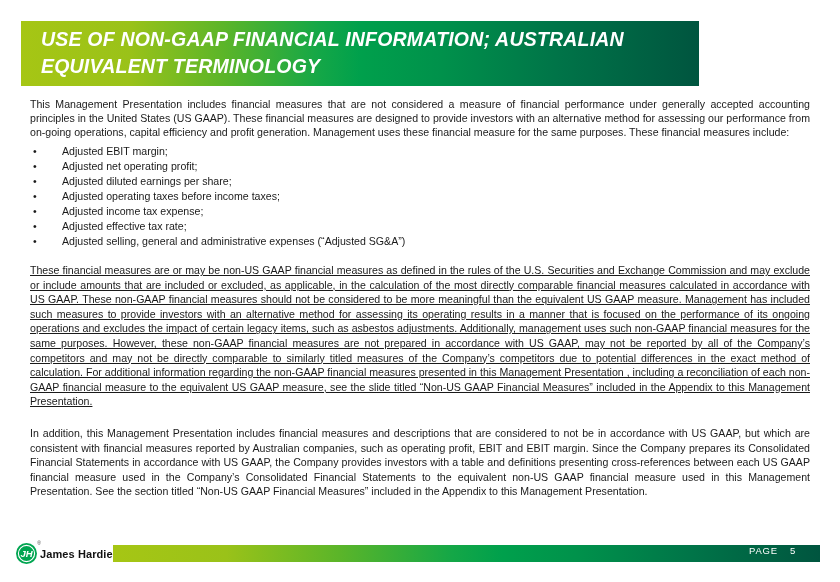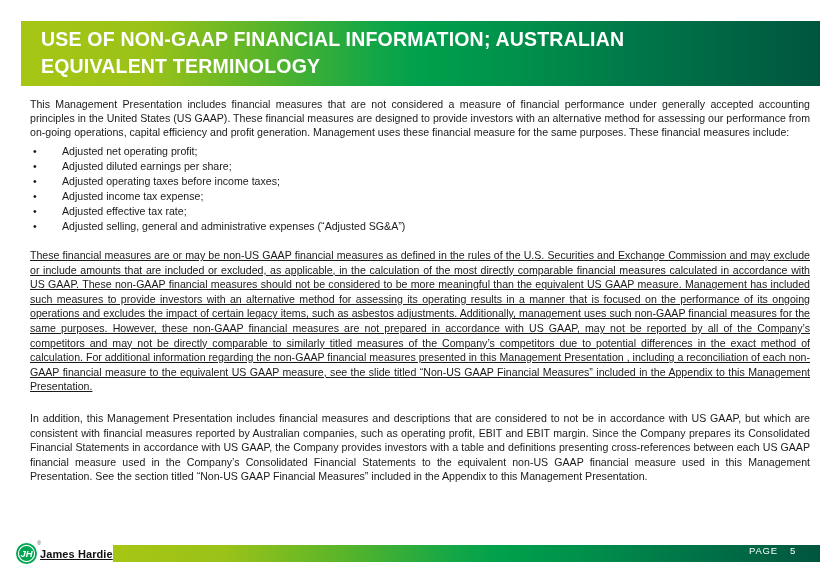--- a/index.html
+++ b/index.html
@@ -10,27 +10,28 @@
     height: 582px;
     background: #ffffff;
     overflow: hidden;
   }
 
   
   .title-band {
     position: absolute;
     left: 21px;
     top: 21px;
-    width: 799px;
+    width: 678px;
     height: 65px;
     background: linear-gradient(90deg,
       #a6c614 0%, #9ac219 16%, #5bb529 30%, #14a747 44%,
       #00a04c 50%, #00914b 62%, #007448 79%, #00553f 100%);
     box-sizing: border-box;
     padding: 5px 0 8px 20px;
+    font-style: italic;
   }
   .title-line {
     color: #ffffff;
     font-size: 19.5px;
     font-weight: bold;
     line-height: 27px;
     letter-spacing: 0.2px;
     white-space: nowrap;
   }
 
@@ -99,21 +100,20 @@
     right: -4px;
     font-size: 5px;
     color: #444444;
   }
   .brand-name {
     margin-left: 3px;
     font-size: 11px;
     font-weight: bold;
     color: #111111;
     letter-spacing: 0.1px;
-    text-decoration: underline;
   }
   .page-bar {
     position: absolute;
     left: 113px;
     top: 4px;
     width: 707px;
     height: 17px;
     background: linear-gradient(90deg,
       #a6c614 0%, #9ac219 16%, #5bb529 32%, #14a747 48%,
       #00a04c 55%, #00914b 66%, #007448 82%, #00553f 100%);
@@ -137,20 +137,21 @@
 
   <header class="title-band">
     <div class="title-line">USE OF NON-GAAP FINANCIAL INFORMATION; AUSTRALIAN</div>
     <div class="title-line">EQUIVALENT TERMINOLOGY</div>
   </header>
 
   <main class="body-area">
     <p class="para para-1">This Management Presentation includes financial measures that are not considered a measure of financial performance under generally accepted accounting principles in the United States (US GAAP). These financial measures are designed to provide investors with an alternative method for assessing our performance from on-going operations, capital efficiency and profit generation. Management uses these financial measure for the same purposes. These financial measures include:</p>
 
     <ul class="measures-list">
+      <li><span class="bullet-marker"></span><span>Adjusted EBIT margin;</span></li>
       <li><span class="bullet-marker"></span><span>Adjusted net operating profit;</span></li>
       <li><span class="bullet-marker"></span><span>Adjusted diluted earnings per share;</span></li>
       <li><span class="bullet-marker"></span><span>Adjusted operating taxes before income taxes;</span></li>
       <li><span class="bullet-marker"></span><span>Adjusted income tax expense;</span></li>
       <li><span class="bullet-marker"></span><span>Adjusted effective tax rate;</span></li>
       <li><span class="bullet-marker"></span><span>Adjusted selling, general and administrative expenses (“Adjusted SG&amp;A”)</span></li>
     </ul>
 
     <p class="para para-2">These financial measures are or may be non-US GAAP financial measures as defined in the rules of the U.S. Securities and Exchange Commission and may exclude or include amounts that are included or excluded, as applicable, in the calculation of the most directly comparable financial measures calculated in accordance with US GAAP.  These non-GAAP financial measures should not be considered to be more meaningful than the equivalent US GAAP measure. Management has included such measures to provide investors with an alternative method for assessing its operating results in a manner that is focused on the performance of its ongoing operations and excludes the impact of certain legacy items, such as asbestos adjustments.  Additionally, management uses such non-GAAP financial measures for the same purposes. However, these non-GAAP financial measures are not prepared in accordance with US GAAP, may not be reported by all of the Company’s competitors and may not be directly comparable to similarly titled measures of the Company’s competitors due to potential differences in the exact method of calculation.  For additional information regarding the non-GAAP financial measures presented in this Management Presentation , including a reconciliation of each non-GAAP financial measure to the equivalent US GAAP measure, see the slide titled “Non-US GAAP Financial Measures” included in the Appendix to this Management Presentation.</p>
     <p class="para para-3">In addition, this Management Presentation includes financial measures and descriptions that are considered to not be in accordance with US GAAP, but which are consistent with financial measures reported by Australian companies, such as operating profit, EBIT and EBIT margin.  Since the Company prepares its Consolidated Financial Statements in accordance with US GAAP, the Company provides investors with a table and definitions presenting cross-references between each US GAAP financial measure used in the Company’s Consolidated Financial Statements to the equivalent non-US GAAP financial measure used in this Management Presentation.  See the section titled “Non-US GAAP Financial Measures” included in the Appendix to this Management Presentation.</p>

